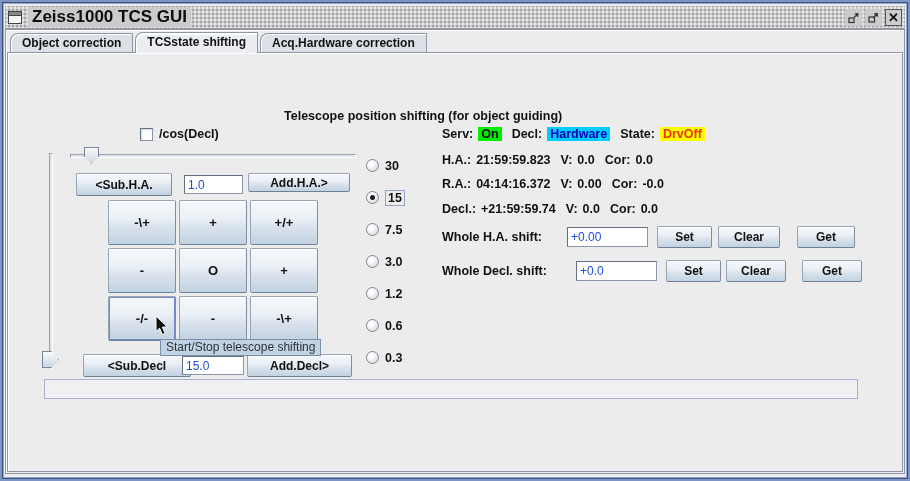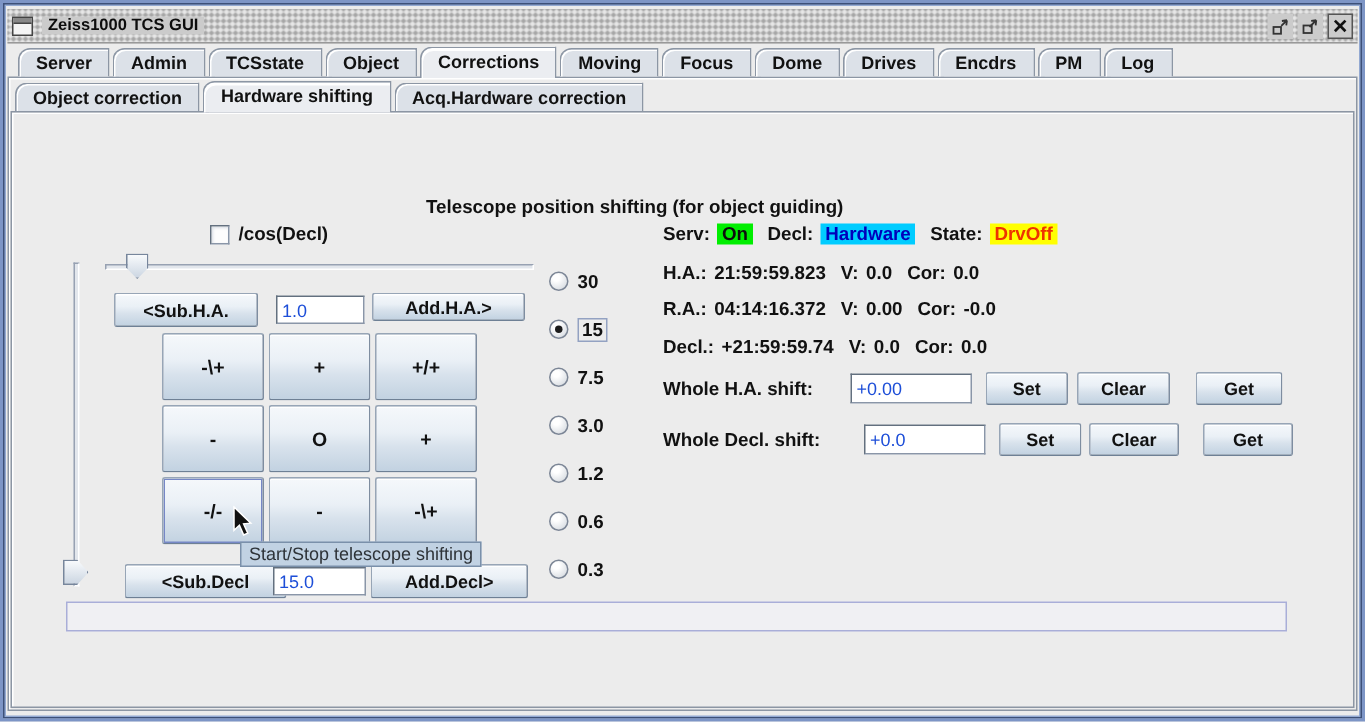--- a/index.html
+++ b/index.html
@@ -21,21 +21,21 @@
     background-color:#cbcbcb;
     background-image: radial-gradient(#e7e7e7 1px, transparent 1.2px),
                       radial-gradient(#a6a6a6 1px, transparent 1.2px);
     background-size:4px 4px; background-position:0 0,2px 2px;
     border-bottom:1px solid #999; padding:0 3px;
   }
   .win-icon{ width:14px; height:13px; background:#f4f4f4; border:1px solid #444;
     position:relative; flex:0 0 14px; }
   .win-icon::before{ content:''; position:absolute; left:0; right:0; top:0; height:3px;
     background:#888; border-bottom:1px solid #444; }
-  .title{ font-weight:bold; font-size:11px; color:#0d0d0d; margin-left:6px;
+  .title{ font-weight:bold; font-size:17px; color:#0d0d0d; margin-left:6px;
     background:#cbcbcb; padding:0 4px; white-space:nowrap; }
   .tb-spacer{ flex:1; }
   .winbtn{ width:17px; height:17px; display:flex; align-items:center; justify-content:center;
     margin-left:3px; background:#cbcbcb; cursor:default; }
   .winbtn.close{ border:1px solid #555; background:#ccc; font-weight:bold; font-size:13px;
     color:#111; line-height:1; }
 
   
   .tabrow{ display:flex; align-items:flex-end; position:relative; }
   .main-tabs{ height:21px; flex:0 0 21px; padding-left:7px; margin-top:1px; z-index:3; }
@@ -132,40 +132,26 @@
     </span>
     <span class="winbtn">
       <svg width="15" height="15" viewBox="0 0 15 15">
           <rect x="3" y="7" width="5.5" height="5" fill="none" stroke="#333" stroke-width="1.2"></rect>
           <path d="M7 8 L11.5 3.5 M11.5 3.5 l-3.4 0.4 M11.5 3.5 l-0.4 3.4" stroke="#333" stroke-width="1.2" fill="none"></path>
         </svg>
     </span>
     <span class="winbtn close">✕</span>
   </div>
 
-  <div class="tabrow main-tabs">
-    <div class="tab">Server</div>
-    <div class="tab">Admin</div>
-    <div class="tab">TCSstate</div>
-    <div class="tab">Object</div>
-    <div class="tab selected">Corrections</div>
-    <div class="tab">Moving</div>
-    <div class="tab">Focus</div>
-    <div class="tab">Dome</div>
-    <div class="tab">Drives</div>
-    <div class="tab">Encdrs</div>
-    <div class="tab">PM</div>
-    <div class="tab">Log</div>
-  </div>
 
   <div class="outer-pane">
 
     <div class="tabrow sub-tabs">
       <div class="tab">Object correction</div>
-      <div class="tab selected">Hardware shifting</div>
+      <div class="tab selected">TCSstate shifting</div>
       <div class="tab">Acq.Hardware correction</div>
     </div>
 
     <div class="inner-pane">
 
       <div class="abs lbl" style="left:276px; top:56px;">Telescope position shifting (for object guiding)</div>
 
       <div class="cbrow" style="left:132px; top:74px;">
         <span class="cb"></span>
         <span class="lbl">/cos(Decl)</span>

